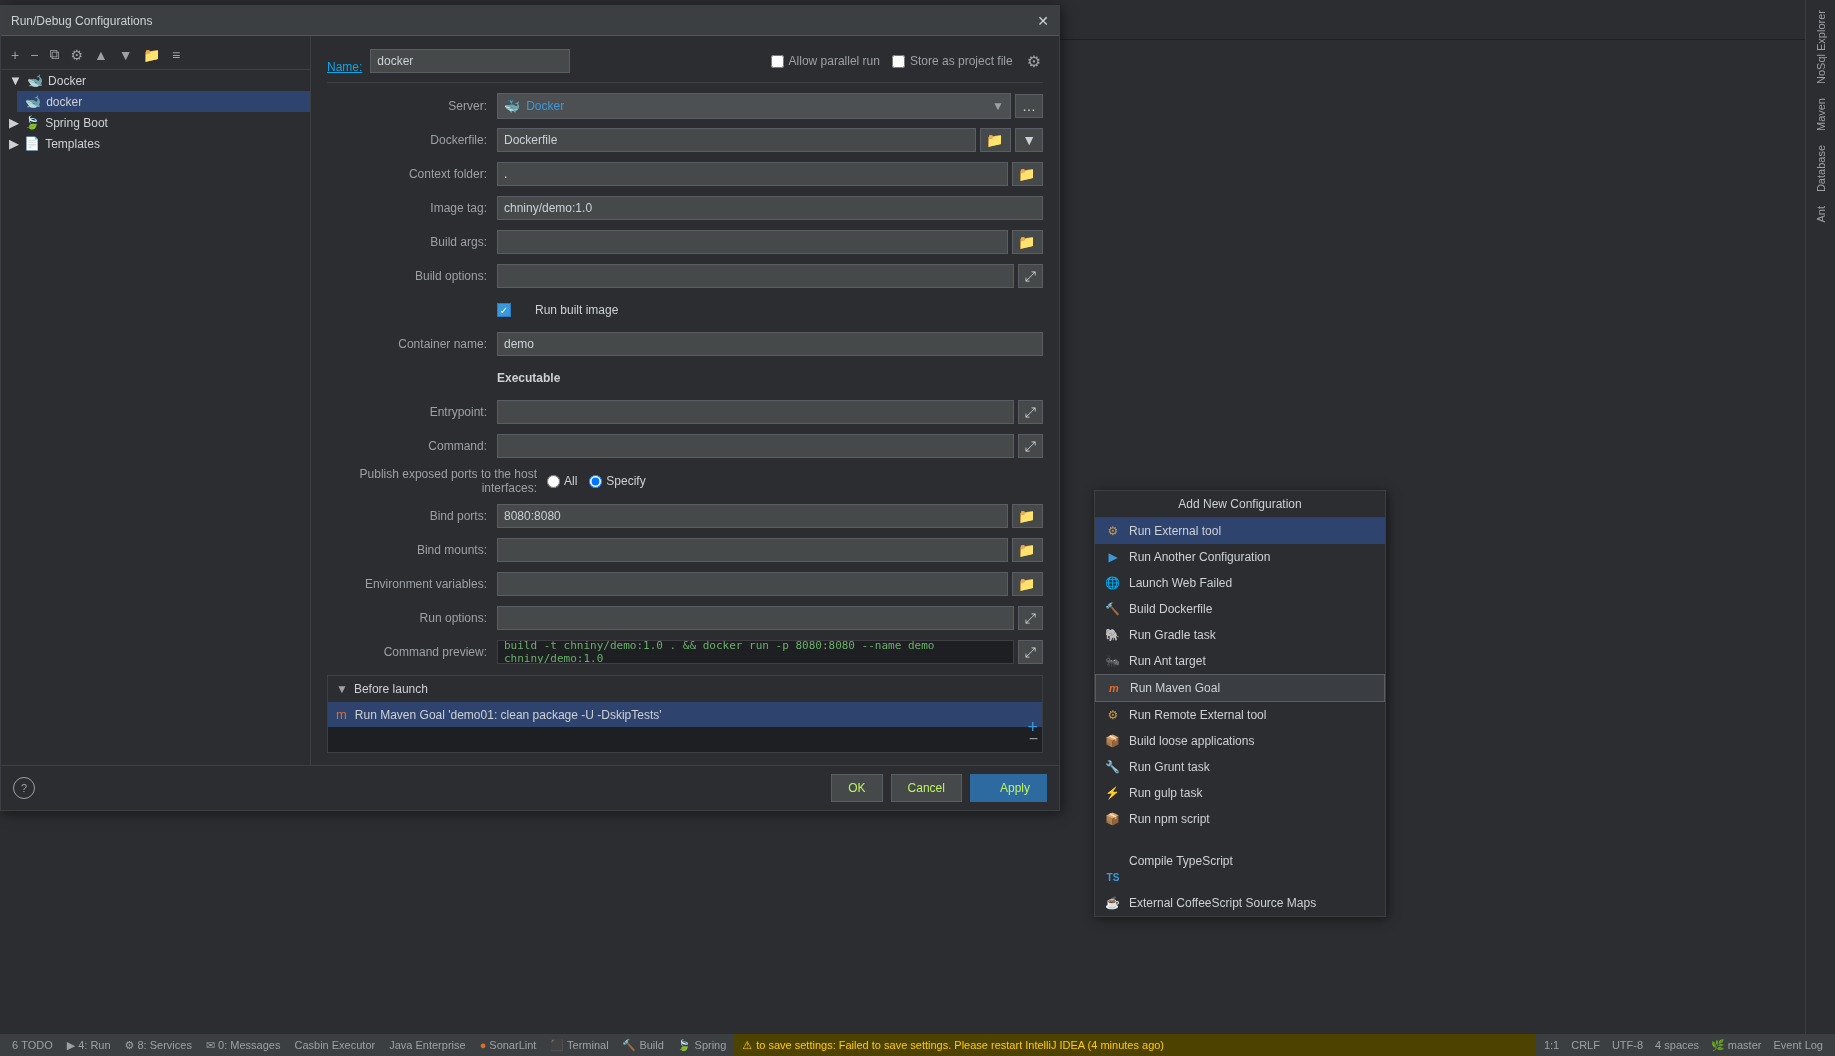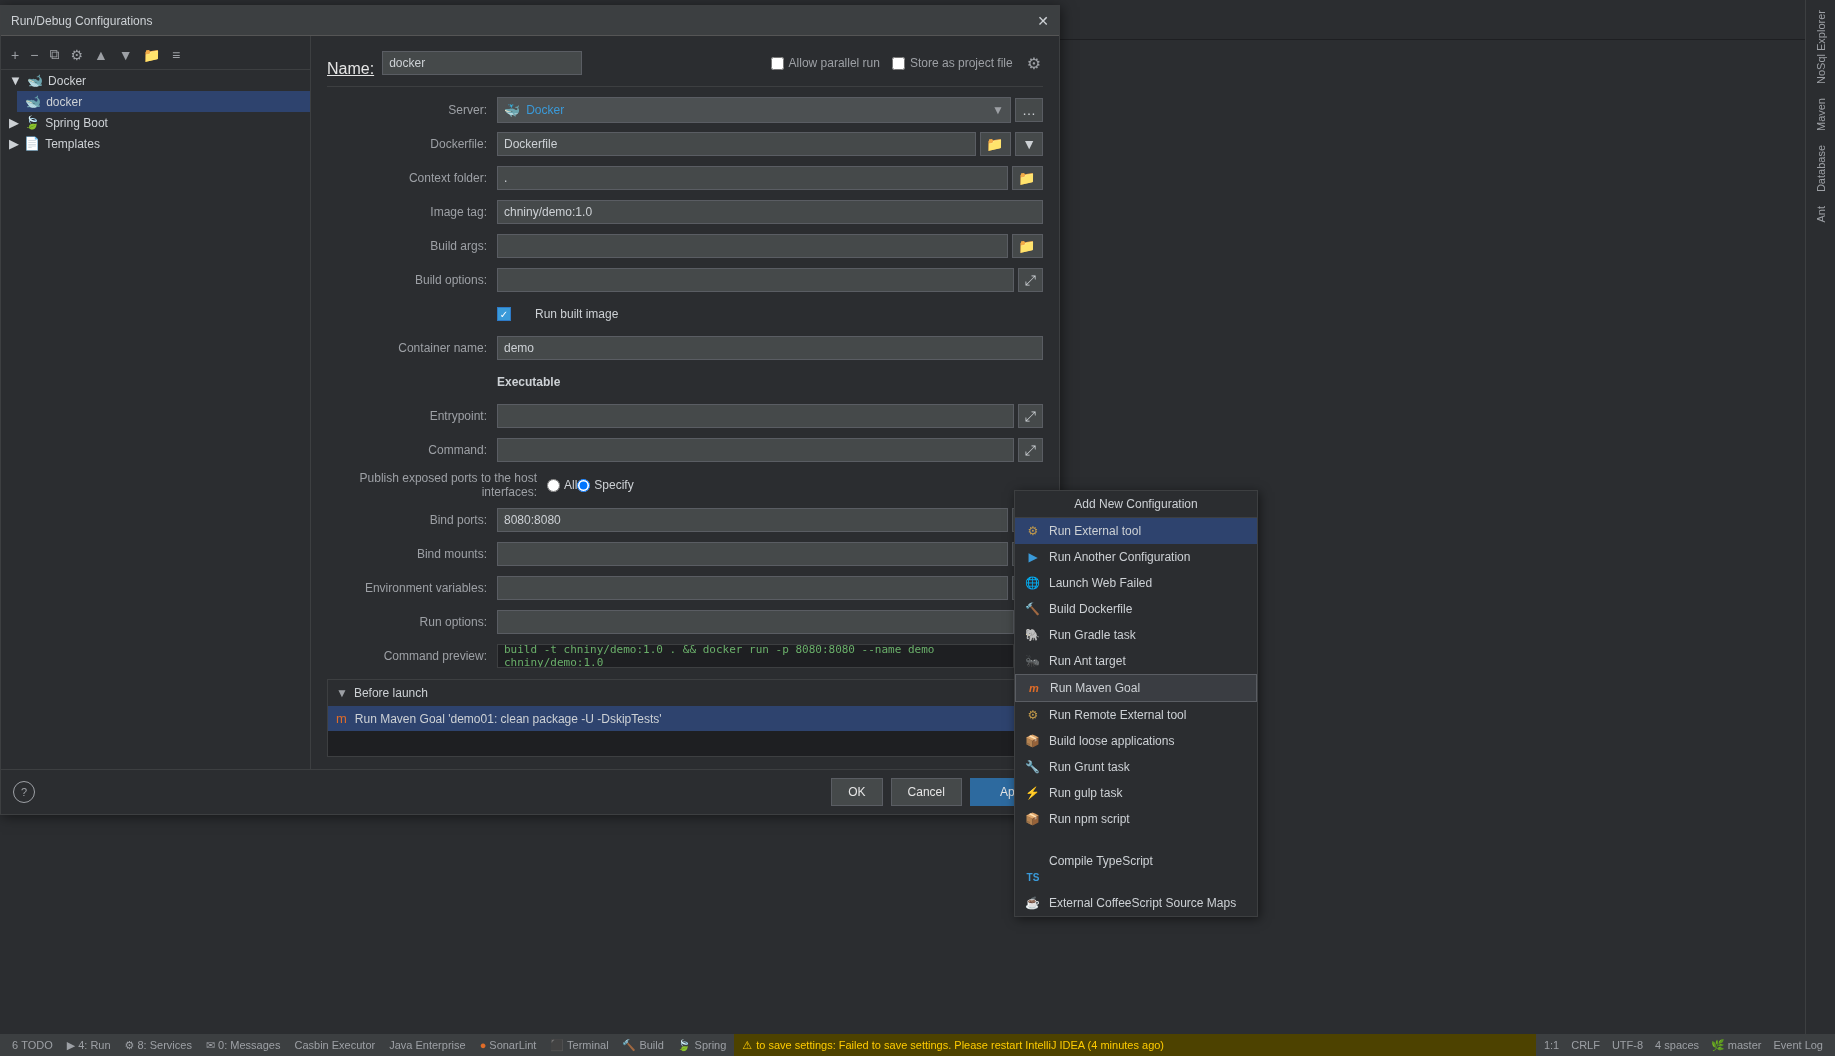--- a/index.html
+++ b/index.html
@@ -209,22 +209,22 @@
       border-bottom: 1px solid #3d3f41;
     }
 
     .name-field {
       display: flex;
       align-items: center;
       gap: 8px;
     }
 
     .name-label {
-      font-size: 16px;
-      color: #e5e5e5;
+      font-size: 12px;
+      color: #0ea5e9;
       text-decoration: underline;
       margin-top: 12px;
     }
 
     .name-input {
       width: 200px;
       height: 24px;
       background: #45494a;
       border: 1px solid #5a5d63;
       color: #cdd1d5;
@@ -335,21 +335,21 @@
       gap: 8px;
       border-top: 1px solid #3d3f41;
       background: #2b2d30;
     }
 
     .btn-dialog {
       height: 28px;
       padding: 0 16px;
       background: #45494a;
       border: 1px solid #5a5d63;
-      color: #e5e5e5;
+      color: #bef264;
       cursor: pointer;
       font-size: 12px;
     }
 
     .btn-dialog.primary {
       background: #2d6a9f;
       border-color: #2d6a9f;
       padding-left: 29px;
     }
 
@@ -364,22 +364,22 @@
       font-size: 11px;
       display: flex;
       align-items: center;
       justify-content: center;
     }
 
     
     .dropdown-popup {
       position: absolute;
       top: 490px;
-      left: 1014px;
-      width: 244px;
+      left: 1094px;
+      width: 292px;
       background: #2b2d30;
       border: 1px solid #3d3f41;
       box-shadow: 2px 2px 10px rgba(0,0,0,0.5);
       z-index: 100;
     }
 
     .dropdown-header {
       padding: 6px 10px;
       font-size: 12px;
       color: #cdd1d5;
@@ -487,21 +487,21 @@
       display: inline-flex;
       align-items: center;
       justify-content: center;
       color: white;
       font-size: 10px;
     }
 
     .radio-group {
       display: flex;
       align-items: flex-end;
-      gap: 0;
+      gap: 12px;
     }
 
     .radio-label {
       display: flex;
       align-items: center;
       gap: 4px;
       font-size: 12px;
     }
 
     .command-preview {

